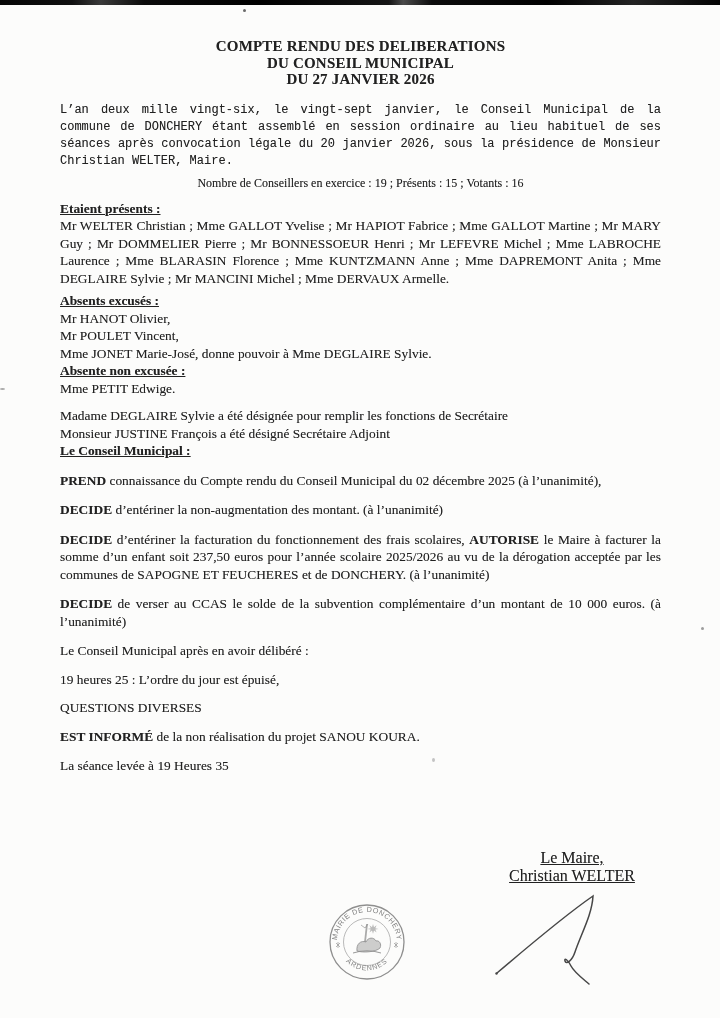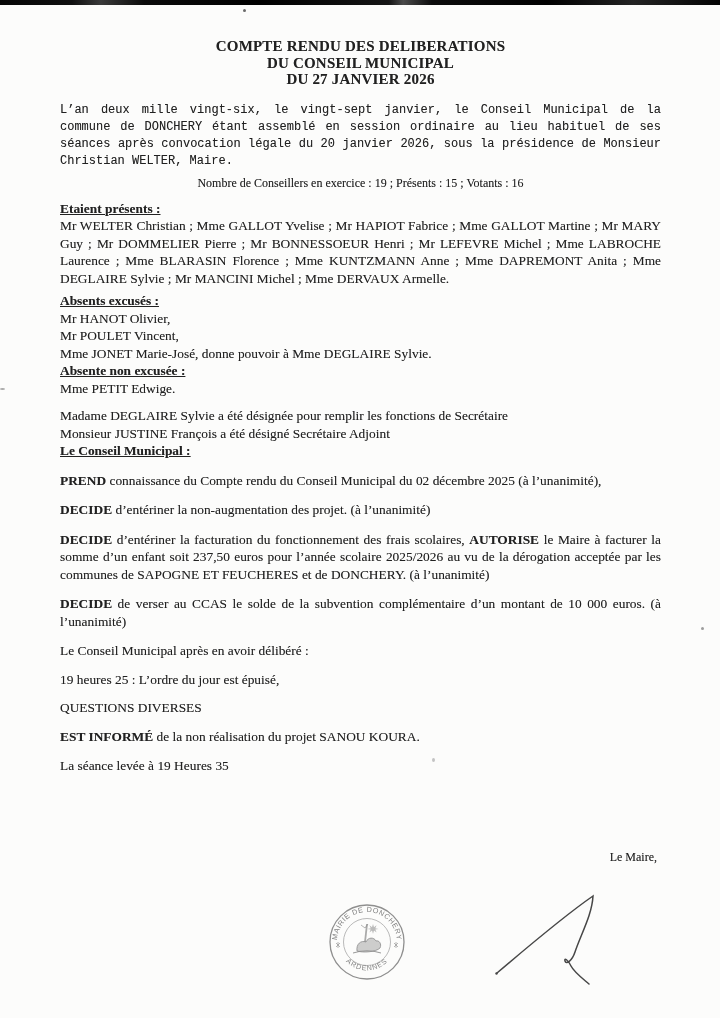--- a/index.html
+++ b/index.html
@@ -31,22 +31,23 @@
   .plain-lines{text-align:left;}
   .mt5{margin-top:5px !important;}
   .mt8{margin-top:8px !important;}
   .mt10{margin-top:10px !important;}
   .mt11{margin-top:11px !important;}
   .mt12{margin-top:12px !important;}
   .qd-wrap{text-align:left;}
   .qd{}
   .sig-block{
     position:absolute;left:487px;top:849px;width:170px;
-    font-size:12px;line-height:17.5px;text-align:right;
+    font-size:16px;line-height:17.5px;text-align:center;
     text-shadow:0 0 .5px rgba(45,45,45,.35);
+    text-decoration:underline;
   }
   .sig-svg{position:absolute;left:480px;top:882px;}
   .stamp-svg{position:absolute;left:327px;top:902px;opacity:.88;}
   b{font-weight:bold;}
 </style>
 </head>
 <body>
 
 <div class="page">
 
@@ -81,21 +82,21 @@
     </p>
 
     <p class="mt10 plain-lines">
       <span>Madame DEGLAIRE Sylvie a été désignée pour remplir les fonctions de Secrétaire</span><br>
       <span>Monsieur JUSTINE François a été désigné Secrétaire Adjoint</span><br>
       <span class="hd">Le Conseil Municipal :</span>
     </p>
 
     <p class="mt12"><b>PREND</b><span> connaissance du Compte rendu du Conseil Municipal du 02 décembre 2025 (à l’unanimité),</span></p>
 
-    <p class="mt12"><b>DECIDE</b><span> d’entériner la non-augmentation des projet. (à l’unanimité)</span></p>
+    <p class="mt12"><b>DECIDE</b><span> d’entériner la non-augmentation des montant. (à l’unanimité)</span></p>
 
     <p class="mt12"><b>DECIDE</b><span> d’entériner la facturation du fonctionnement des frais scolaires, </span><b>AUTORISE</b><span> le Maire à facturer la somme d’un enfant soit 237,50 euros pour l’année scolaire 2025/2026 au vu de la dérogation acceptée par les communes de SAPOGNE ET FEUCHERES et de DONCHERY. (à l’unanimité)</span></p>
 
 
     <p class="mt12"><b>DECIDE</b><span> de verser au CCAS le solde de la subvention complémentaire d’un montant de 10 000 euros. (à l’unanimité)</span></p>
 
 
     <p class="mt12 plain-lines">Le Conseil Municipal après en avoir délibéré :</p>
 
     <p class="mt11 plain-lines">19 heures 25 : L’ordre du jour est épuisé,</p>
@@ -105,20 +106,21 @@
     </p>
 
     <p class="mt11 plain-lines"><b>EST INFORMÉ</b><span> de la non réalisation du projet SANOU KOURA.</span></p>
 
     <p class="mt12 plain-lines">La séance levée à 19 Heures 35</p>
 
   </div>
 
   <div class="sig-block">
     <div>Le Maire,</div>
+    <div>Christian WELTER</div>
   </div>
 
   <svg class="sig-svg" width="125" height="108" viewBox="0 0 125 108">
     <path d="M 17,91 C 44,68 84,34 113,14 C 112,33 101,52 95,70 C 92,79 86,83 85,79 C 84,75 88,78 91,84 C 94,90 102,96 109,102" fill="none" stroke="#474747" stroke-width="1.5" stroke-linecap="round"></path>
     <circle cx="16.5" cy="91.5" r="1.2" fill="#474747"></circle>
   </svg>
 
   <svg class="stamp-svg" width="80" height="80" viewBox="0 0 80 80">
     <defs>
       <filter id="fz" x="-10%" y="-10%" width="120%" height="120%">

